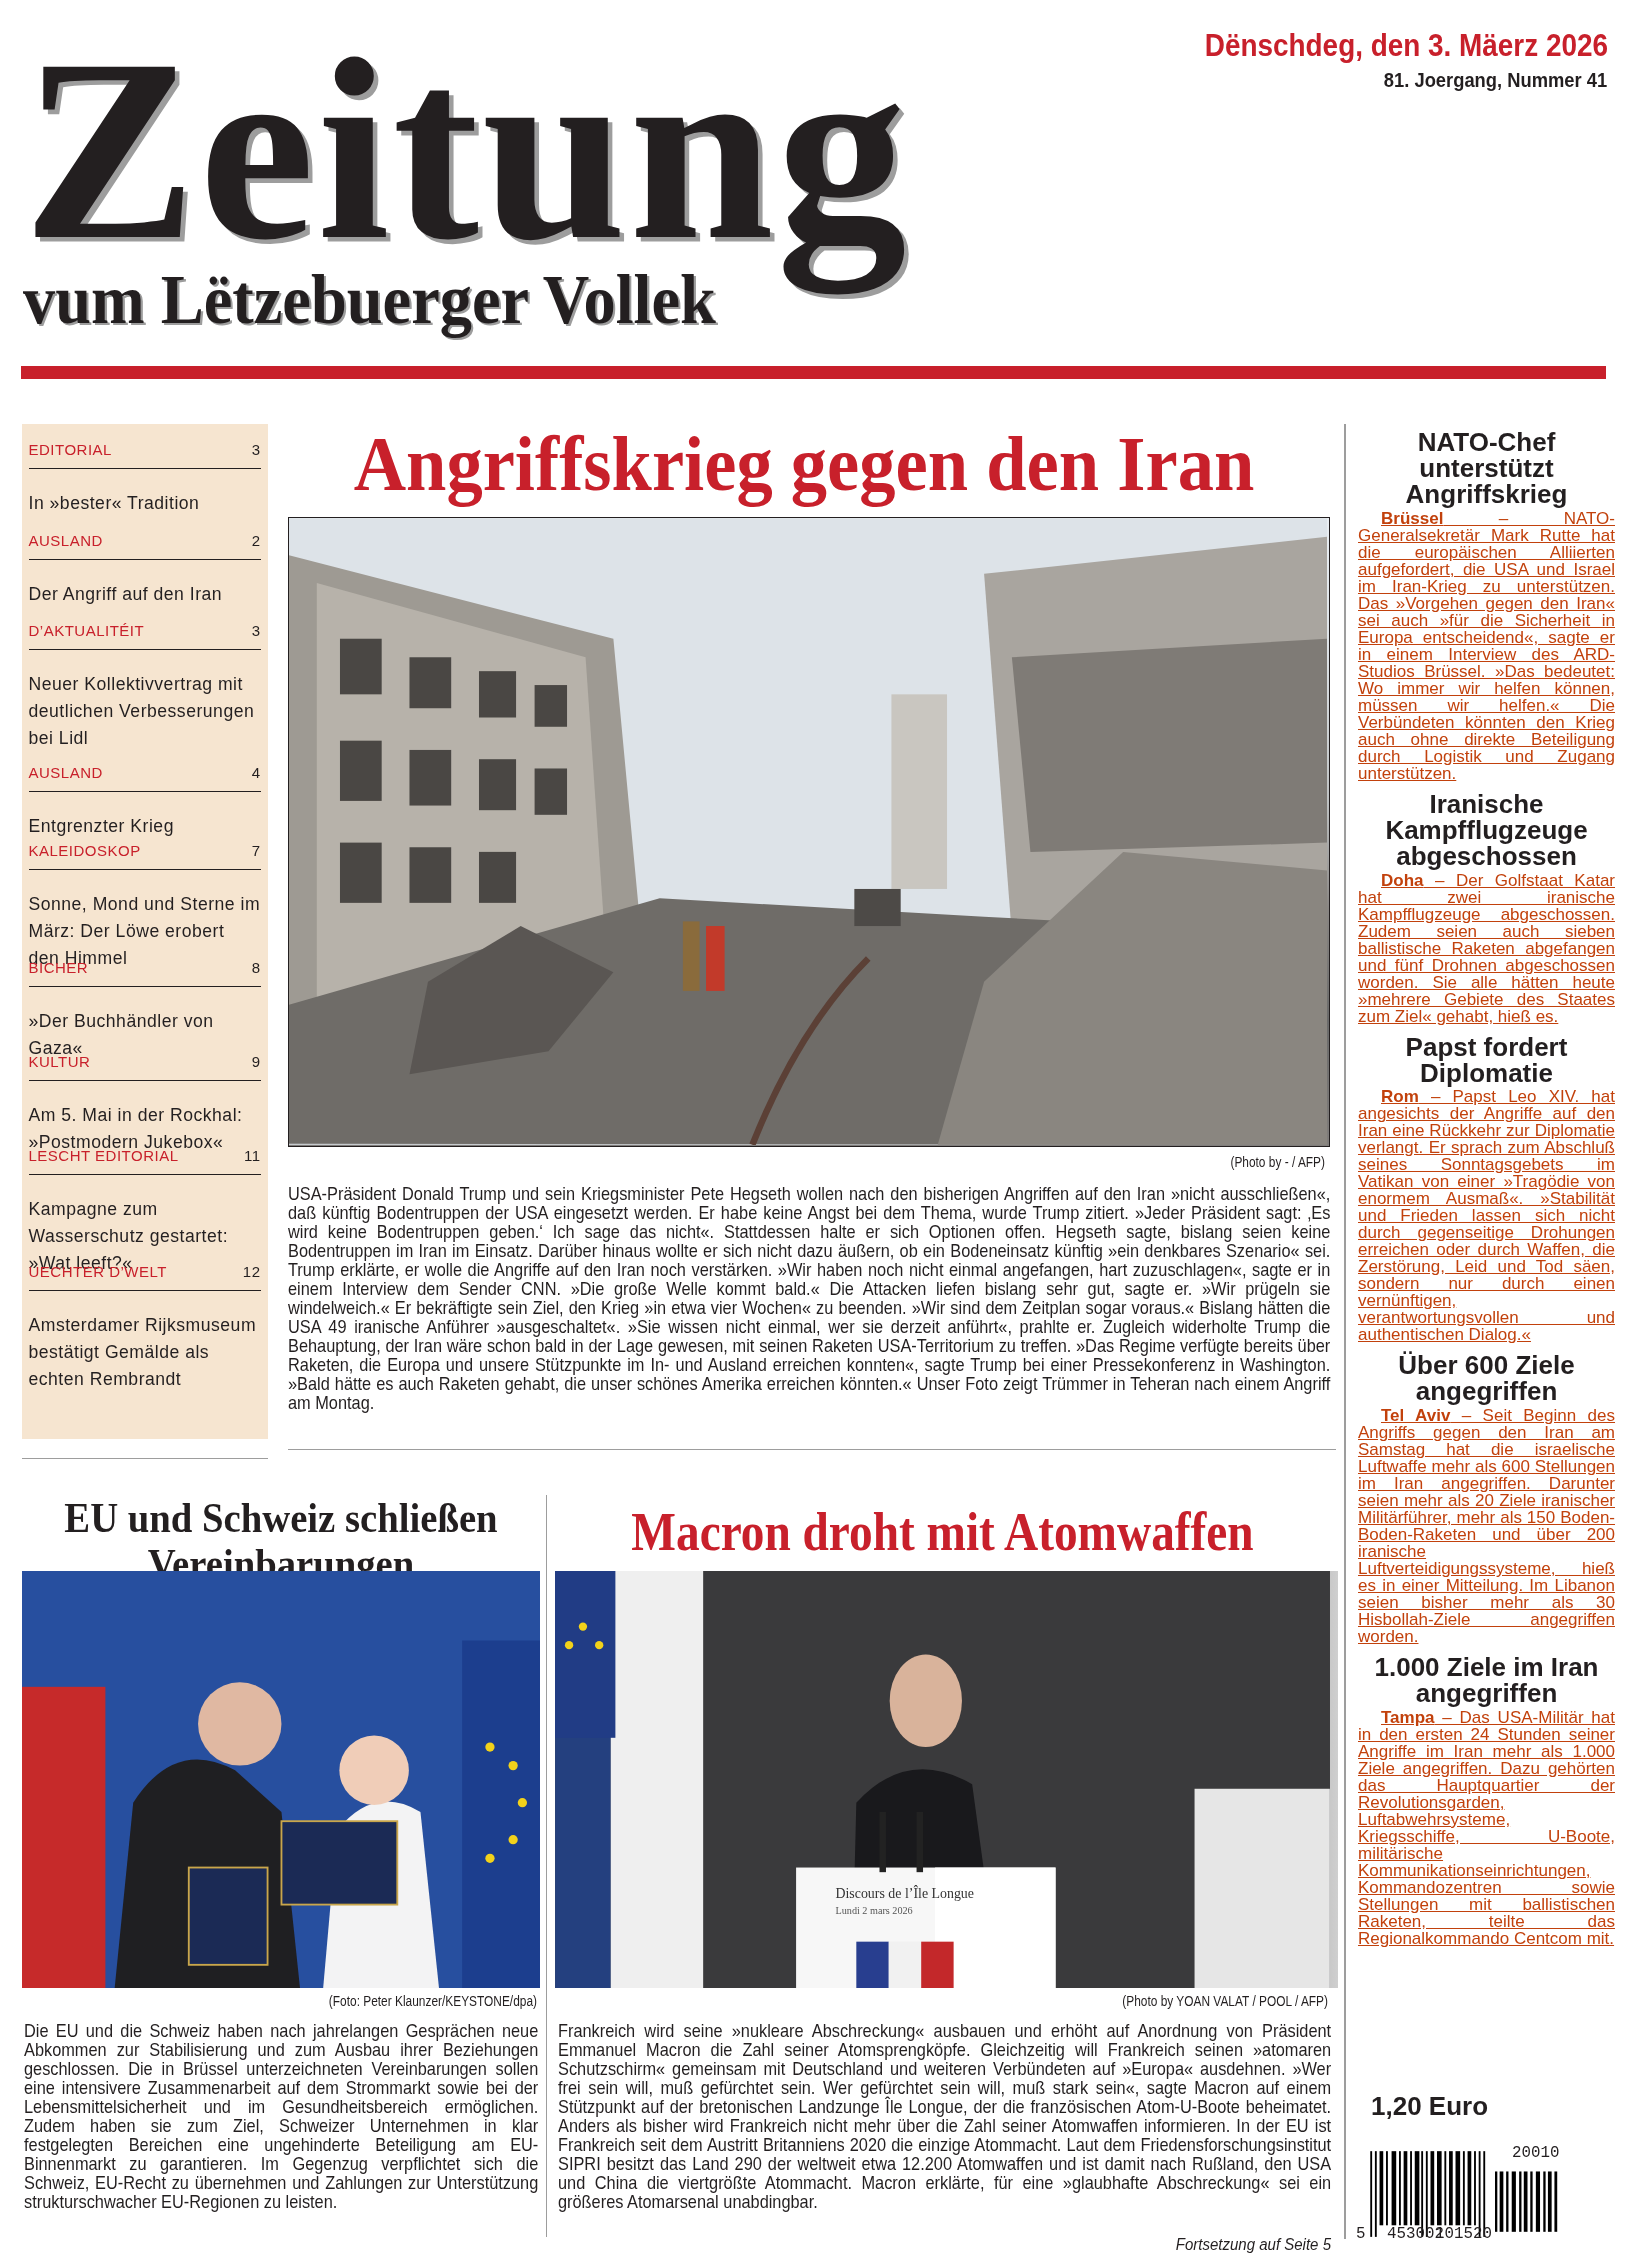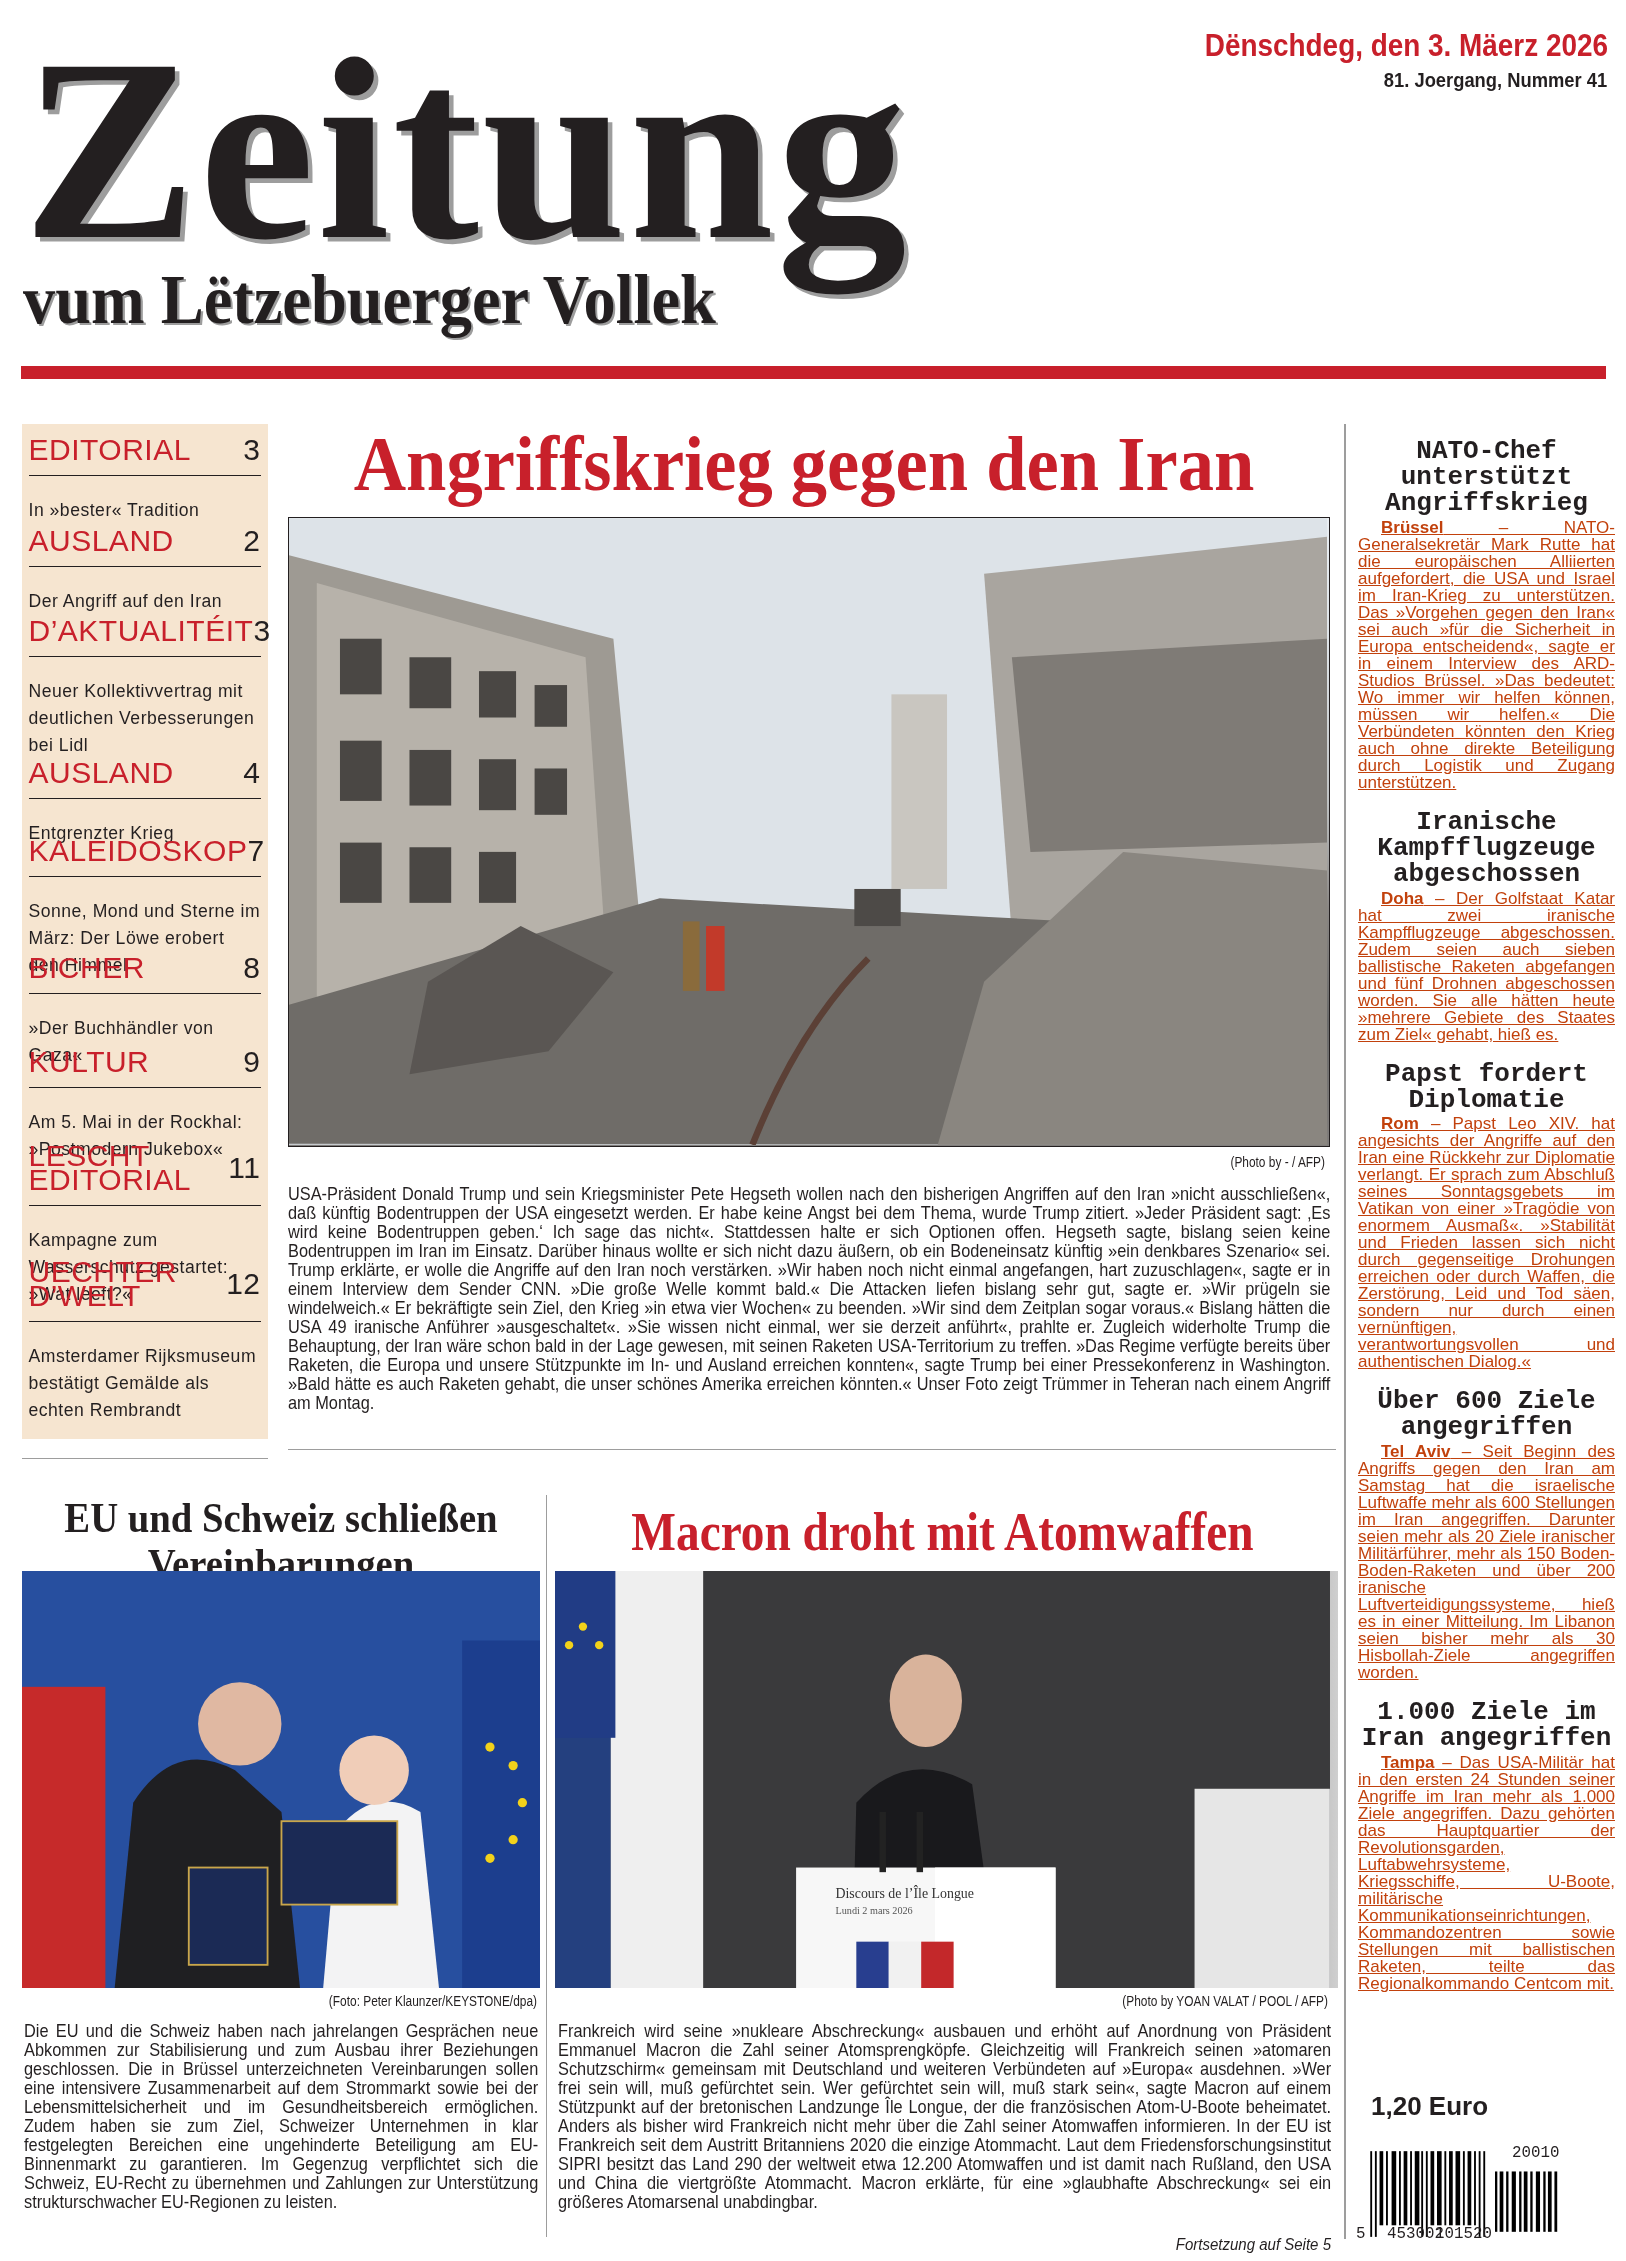--- a/index.html
+++ b/index.html
@@ -8,37 +8,37 @@
   
   .mast-title { left:23px; top:18.5px; font-family:"Liberation Serif", serif; font-weight:bold; font-size:260px; line-height:260px; letter-spacing:2.8px; color:#231f20; text-shadow:4.6px 4.6px 0 #9d9d9d; }
   .mast-sub { left:23px; top:260px; font-family:"Liberation Serif", serif; font-weight:bold; font-size:70px; line-height:79px; color:#231f20; transform:scaleX(0.92); transform-origin:left; text-shadow:2.3px 2.3px 0 #9d9d9d; }
   .mast-date { right:18.5px; top:28px; font-weight:bold; font-size:31px; color:#c8202b; transform:scaleX(0.9); transform-origin:right; white-space:nowrap; }
   .mast-issue { right:18.5px; top:69px; font-weight:bold; font-size:20.4px; color:#231f20; transform:scaleX(0.9); transform-origin:right; white-space:nowrap; }
   .mast-rule { left:21px; top:366px; width:1585px; height:13px; background:#c8202b; }
 
   
   .toc { left:22px; top:424px; width:246px; height:1015px; background:#f6e5d0; padding:0; box-sizing:border-box; }
   .toc-item { position:absolute; left:6.5px; width:232px; }
-  .toc-head { display:flex; justify-content:space-between; align-items:center; border-bottom:1.9px solid #231f20; padding-bottom:13px; font-size:30px; line-height:24px; letter-spacing:0.5px; }
+  .toc-head { display:flex; justify-content:space-between; align-items:flex-end; border-bottom:1.9px solid #231f20; padding-bottom:6px; font-size:15px; line-height:24px; letter-spacing:0.5px; }
   .toc-head .sec { color:#c8202b; }
   .toc-head .pg { color:#231f20; }
   .toc-desc { font-size:17.6px; line-height:27px; margin-top:21px; letter-spacing:0.5px; }
 
   
   .lead-headline { left:287px; top:420px; width:1034px; text-align:center; font-family:"Liberation Serif", serif; font-weight:bold; font-size:78px; line-height:88px; color:#c8202b; transform:scaleX(0.93); }
   .lead-photo { left:288px; top:517px; width:1042px; height:630px; border:1.9px solid #231f20; box-sizing:border-box; overflow:hidden;
      background:linear-gradient(180deg,#e9eef2 0%,#dfe4e8 20%,#bfc2c3 45%,#8a8784 62%,#6a6a6a 80%,#807d7b 100%); }
   .credit { font-size:14px; color:#231f20; text-align:right; transform:scaleX(0.85); transform-origin:right; white-space:nowrap; }
   .body-cond { font-size:19px; line-height:19px; text-align:justify; color:#231f20; transform:scaleX(0.86); transform-origin:left top; }
   .rule-h { height:1.4px; background:#9d9d9d; }
   .rule-v { width:2.3px; background:#9d9d9d; }
 
   
   .brief-col { left:1358px; top:420px; width:257px; }
-  .brief-head { font-family:Liberation Mono, monospace; font-weight:bold; font-size:26px; line-height:26px; text-align:center; color:#231f20; margin-top:18px; }
+  .brief-head { font-family:Liberation Sans, sans-serif; font-weight:bold; font-size:26px; line-height:26px; text-align:center; color:#231f20; margin-top:9px; }
   .brief-body { font-size:17px; line-height:17px; text-align:justify; text-indent:23px; color:#c2410c; margin-top:2.8px;text-decoration:underline; }
   .brief-body b { font-weight:bold; }
 
   
   .h2-black { font-family:"Liberation Serif", serif; font-weight:bold; font-size:43px; line-height:46px; text-align:center; color:#231f20; transform:scaleX(0.9); }
   .h2-red { font-family:"Liberation Serif", serif; font-weight:bold; font-size:55px; line-height:60px; text-align:center; color:#c8202b; transform:scaleX(0.86); }
   .photo-eu { left:22px; top:1571px; width:518px; height:417px; overflow:hidden; background:linear-gradient(90deg,#1c3f86 0%,#2e5bb0 40%,#294f9e 70%,#1c3b7d 100%); }
   .photo-mac { left:555px; top:1571px; width:783px; height:417px; overflow:hidden; background:linear-gradient(90deg,#f2f2f2 0%,#d9d9d9 30%,#2b2b2b 45%,#3a3a3a 75%,#cfcfcf 100%); }
   .price { left:1371px; top:2091px; font-size:26px; color:#231f20;font-weight:bold; }
   .barcode { left:1361px; top:2151px; width:139px; height:93px; }

